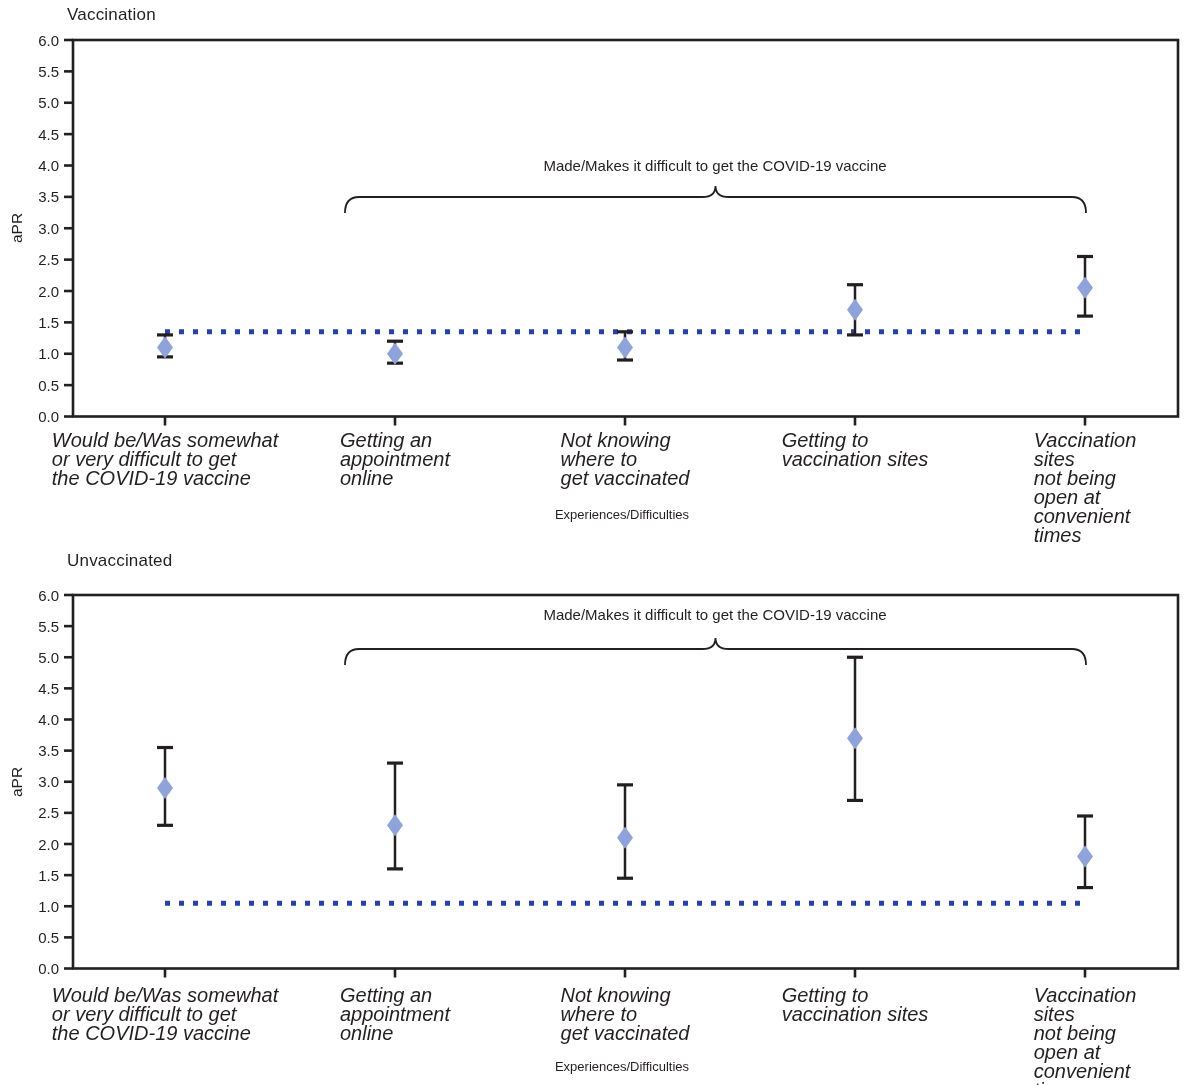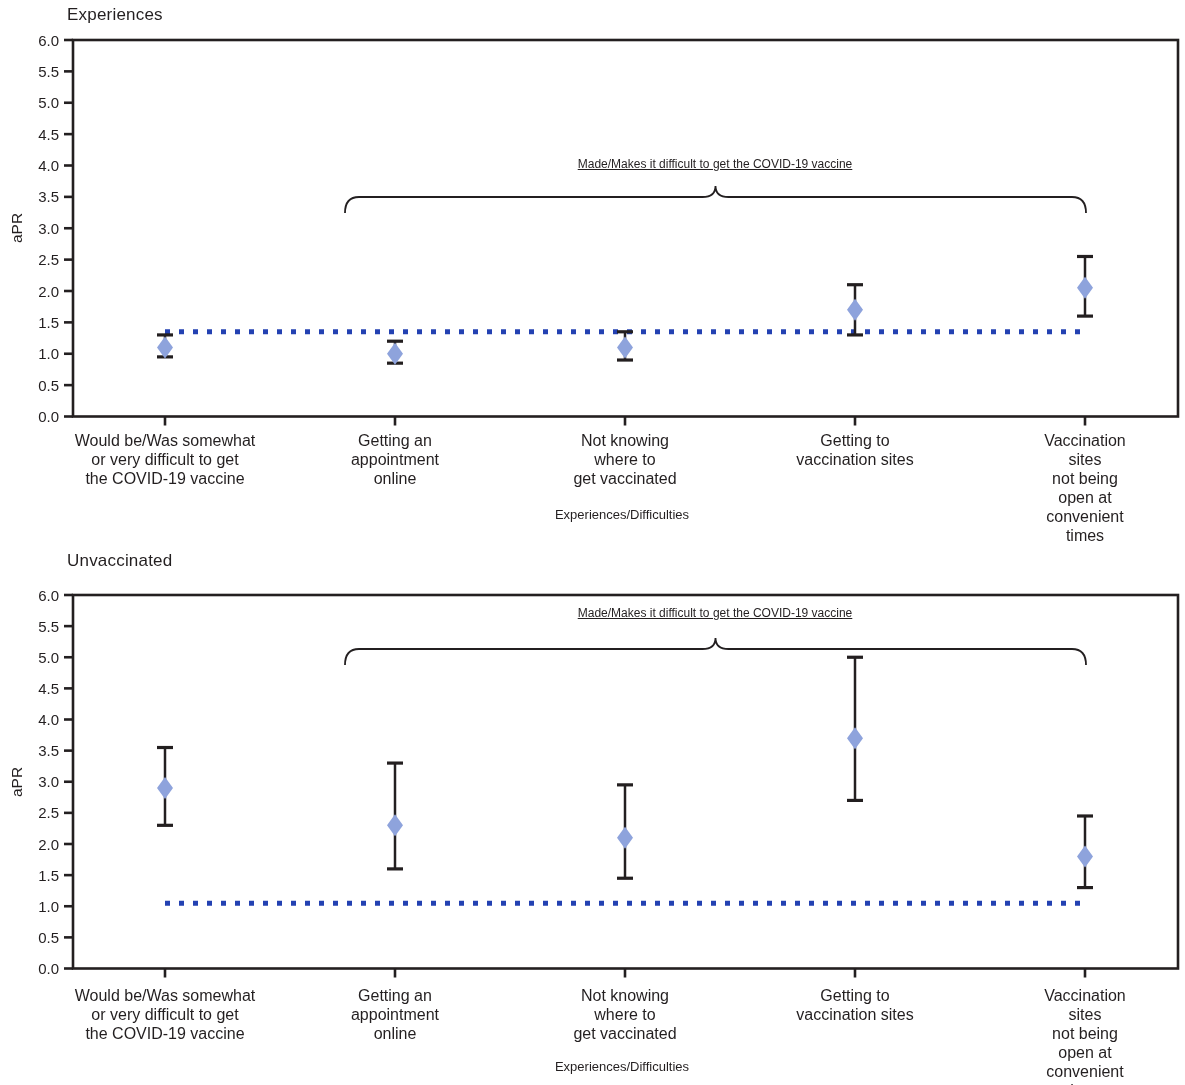--- a/index.html
+++ b/index.html
@@ -4,22 +4,22 @@
 <style>
   html,body { margin:0; padding:0; }
   body {
     width:1185px; height:1085px; position:relative; background:#ffffff;
     font-family:"Liberation Sans", sans-serif; color:#231F20; overflow:hidden;
   }
   svg text { font-family:"Liberation Sans", sans-serif; }
   .overlay { position:absolute; }
   .panel-title { font-size:17px; letter-spacing:0.2px; }
   .ylab { font-size:15.5px; transform:translate(-50%,-50%) rotate(-90deg); }
-  .annotation { font-size:12px; transform:translateX(-50%); white-space:nowrap;text-decoration:underline; }
-  .cat-label { font-size:16px; line-height:19px; text-align:center; white-space:pre-line; transform:translateX(-50%); }
+  .annotation { font-size:15px; transform:translateX(-50%); white-space:nowrap; }
+  .cat-label { font-size:20px; line-height:19px; text-align:left; white-space:pre-line; transform:translateX(-50%);font-style:italic; }
   .xlab { font-size:13px; transform:translateX(-50%); white-space:nowrap; }
 </style>
 </head>
 <body>
 
 <svg id="chart-svg" class="overlay" style="left:0; top:0;" width="1185" height="1085">
     <rect x="73" y="40" width="1105" height="376.5" fill="none" stroke="#231F20" stroke-width="2.6"></rect>
     <line x1="64" y1="40" x2="73" y2="40" stroke="#231F20" stroke-width="2.6"></line>
     <text x="59" y="45.5" text-anchor="end" font-size="15" fill="#231F20">6.0</text>
     <line x1="64" y1="71.375" x2="73" y2="71.375" stroke="#231F20" stroke-width="2.6"></line>
@@ -122,21 +122,21 @@
     <line x1="855" y1="657.25" x2="855" y2="800.425" stroke="#231F20" stroke-width="2.5"></line>
     <line x1="847" y1="657.25" x2="863" y2="657.25" stroke="#231F20" stroke-width="3.2"></line>
     <line x1="847" y1="800.425" x2="863" y2="800.425" stroke="#231F20" stroke-width="3.2"></line>
     <polygon points="855,727.175 863,738.175 855,749.175 847,738.175" fill="#8EA3DC"></polygon>
     <line x1="1085" y1="815.9875" x2="1085" y2="887.575" stroke="#231F20" stroke-width="2.5"></line>
     <line x1="1077" y1="815.9875" x2="1093" y2="815.9875" stroke="#231F20" stroke-width="3.2"></line>
     <line x1="1077" y1="887.575" x2="1093" y2="887.575" stroke="#231F20" stroke-width="3.2"></line>
     <polygon points="1085,845.45 1093,856.45 1085,867.45 1077,856.45" fill="#8EA3DC"></polygon>
   </svg>
 
-<div class="overlay panel-title" style="left:67px; top:5px;">Experiences</div>
+<div class="overlay panel-title" style="left:67px; top:5px;">Vaccination</div>
 <div class="overlay ylab" style="left:17px; top:228px;">aPR</div>
 <div class="overlay annotation" style="left:715px; top:157px;">Made/Makes it difficult to get the COVID-19 vaccine</div>
 <div class="overlay cat-label" style="left:165px; top:431px;">Would be/Was somewhat
 or very difficult to get
 the COVID-19 vaccine</div>
 <div class="overlay cat-label" style="left:395px; top:431px;">Getting an
 appointment
 online</div>
 <div class="overlay cat-label" style="left:625px; top:431px;">Not knowing
 where to

